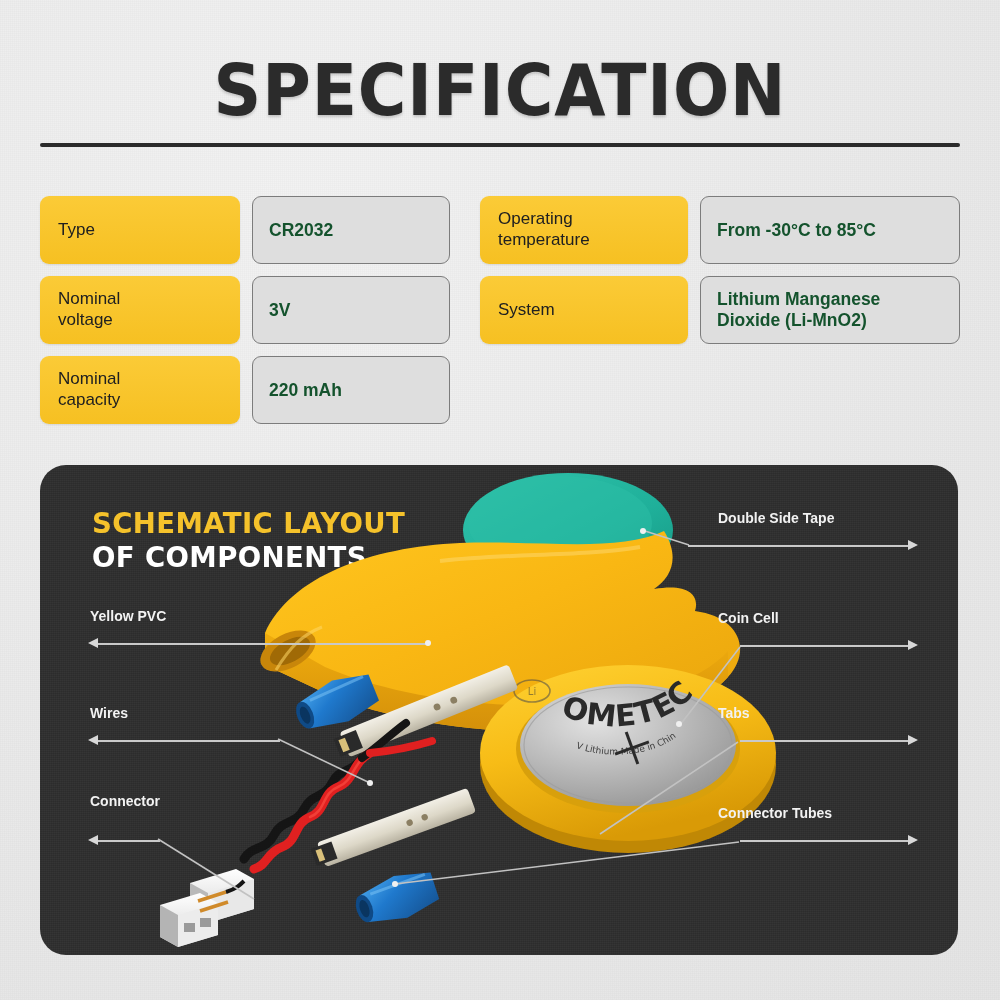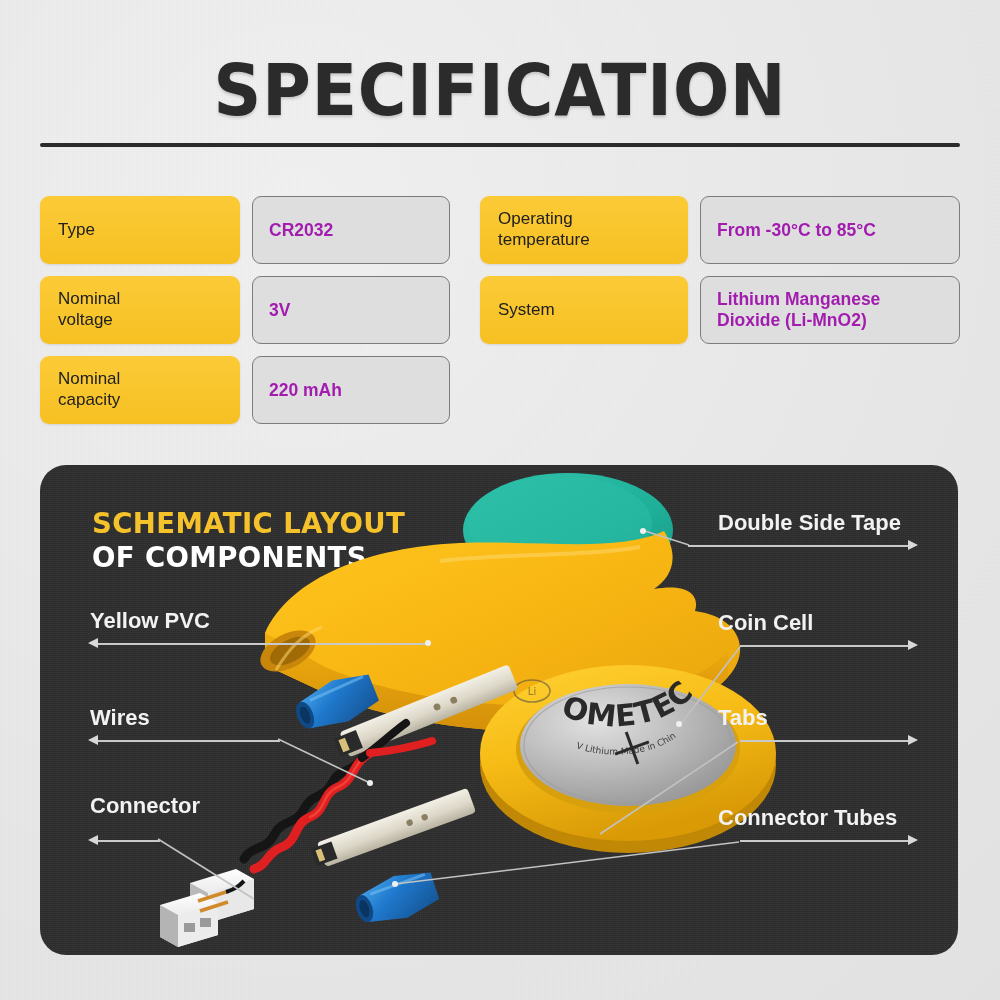--- a/index.html
+++ b/index.html
@@ -55,21 +55,21 @@
     font-size:17px;color:#202020;line-height:1.22;
     box-shadow:0 1px 2px rgba(0,0,0,.10);
   }
   .spec-value{
     position:absolute;top:0;height:68px;
     border-radius:9px;
     background:#dedede;
     border:1.3px solid #7c7c7c;
     display:flex;align-items:center;
     padding:0 16px;box-sizing:border-box;
-    font-size:17.5px;font-weight:bold;color:#a21caf;line-height:1.2;
+    font-size:17.5px;font-weight:bold;color:#14532d;line-height:1.2;
   }
   .left .spec-label{width:200px;}
   .left .spec-value{left:212px;width:198px;}
   .right .spec-label{width:208px;}
   .right .spec-value{left:220px;width:260px;}
 
   
   .panel{
     position:absolute;left:40px;top:465px;width:918px;height:490px;
     border-radius:26px;
@@ -83,21 +83,21 @@
   .panel-heading .l1,.panel-heading .l2{
     font-family:"DejaVu Sans","Liberation Sans",sans-serif;
     font-weight:bold;font-size:29px;letter-spacing:.4px;
     transform:scaleX(.95);transform-origin:left center;
     line-height:1.16;
   }
   .panel-heading .l1{color:#f5c22b;}
   .panel-heading .l2{color:#ffffff;}
 
   
-  .callout{position:absolute;font-size:22px;font-weight:bold;color:#f2f2f2;white-space:nowrap;}
+  .callout{position:absolute;font-size:14px;font-weight:bold;color:#f2f2f2;white-space:nowrap;}
   .lead{position:absolute;height:2px;background:#c9c9c9;}
   .arrow{position:absolute;width:0;height:0;}
   .arrow.left{border-top:5.5px solid transparent;border-bottom:5.5px solid transparent;border-right:10px solid #d8d8d8;}
   .arrow.right{border-top:5.5px solid transparent;border-bottom:5.5px solid transparent;border-left:10px solid #d8d8d8;}
   .dot{position:absolute;width:6px;height:6px;border-radius:50%;background:#f0f0f0;}
 
   
   .illus{position:absolute;left:0;top:0;width:918px;height:490px;}
 </style>
 </head>

